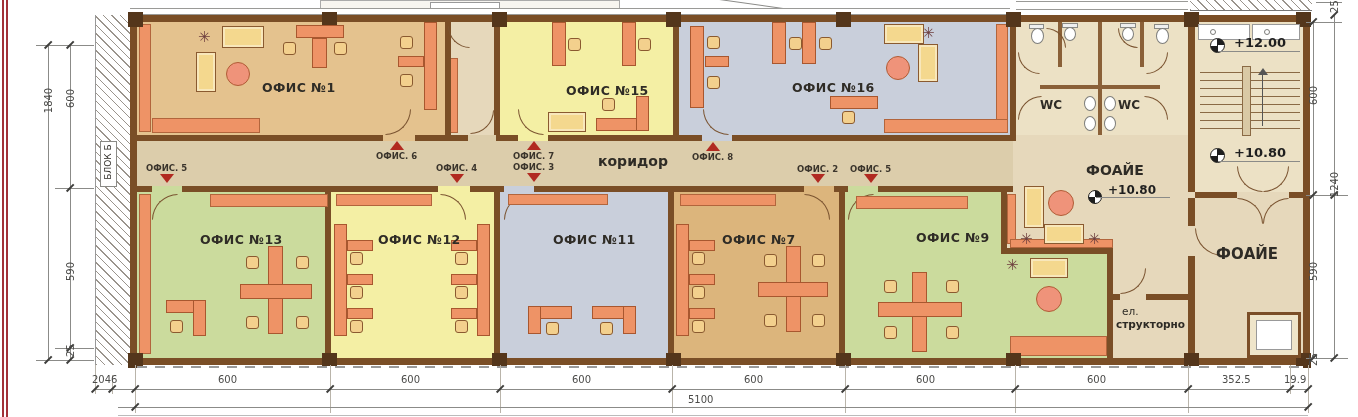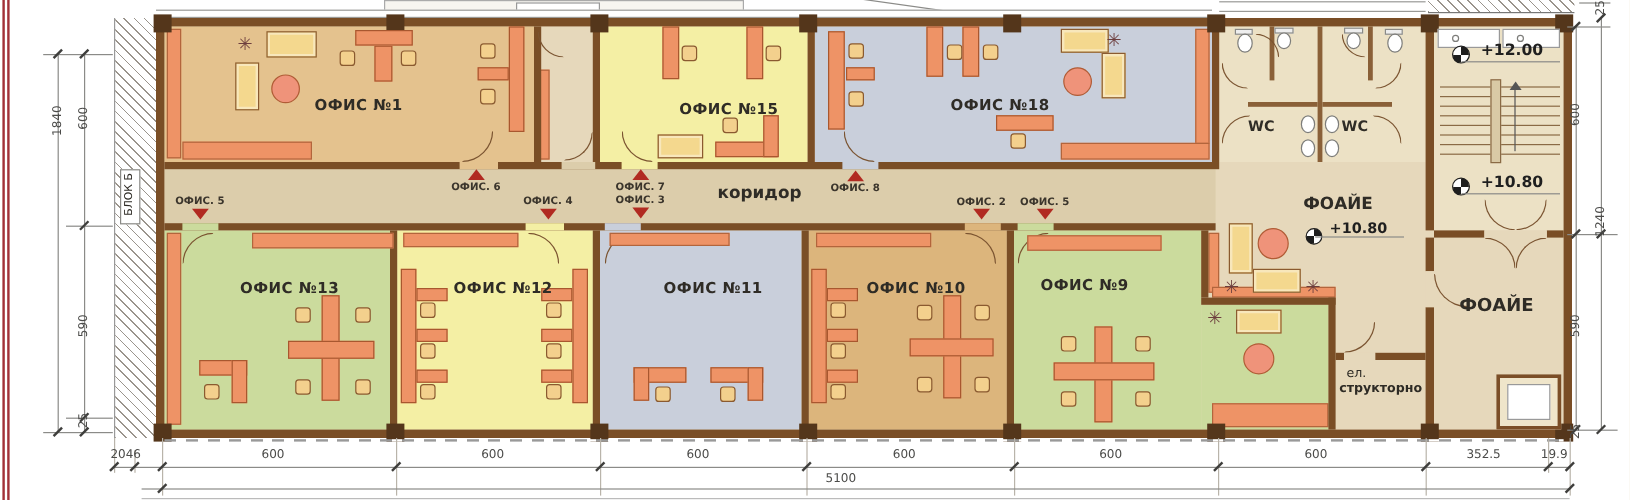--- a/index.html
+++ b/index.html
@@ -325,26 +325,26 @@
   <div class="a tri-d" style="left:527px;top:173px"></div>
   <div class="a tri-u" style="left:706px;top:142px"></div>
   <span class="a lbl door-lbl" style="left:692px;top:152px">ОФИС. 8</span>
   <span class="a lbl door-lbl" style="left:797px;top:164px">ОФИС. 2</span>
   <div class="a tri-d" style="left:811px;top:174px"></div>
   <span class="a lbl door-lbl" style="left:850px;top:164px">ОФИС. 5</span>
   <div class="a tri-d" style="left:864px;top:174px"></div>
 
   <span class="a lbl room-lbl" style="left:262px;top:80px">ОФИС №1</span>
   <span class="a lbl room-lbl" style="left:566px;top:83px">ОФИС №15</span>
-  <span class="a lbl room-lbl" style="left:792px;top:80px">ОФИС №18</span>
+  <span class="a lbl room-lbl" style="left:792px;top:80px">ОФИС №16</span>
   <span class="a lbl room-lbl" style="left:200px;top:232px">ОФИС №13</span>
   <span class="a lbl room-lbl" style="left:378px;top:232px">ОФИС №12</span>
   <span class="a lbl room-lbl" style="left:553px;top:232px">ОФИС №11</span>
-  <span class="a lbl room-lbl" style="left:722px;top:232px">ОФИС №10</span>
-  <span class="a lbl room-lbl" style="left:867px;top:230px">ОФИС №9</span>
+  <span class="a lbl room-lbl" style="left:722px;top:232px">ОФИС №7</span>
+  <span class="a lbl room-lbl" style="left:916px;top:230px">ОФИС №9</span>
   <span class="a lbl big-lbl" style="left:598px;top:153px">коридор</span>
   <span class="a lbl big-lbl" style="left:1086px;top:162px">ФОАЙЕ</span>
   <span class="a lbl big-lbl" style="left:1216px;top:245px;font-size:15px">ФОАЙЕ</span>
   <span class="a lbl wct" style="left:1040px;top:98px">WC</span>
   <span class="a lbl wct" style="left:1118px;top:98px">WC</span>
   <span class="a lbl" style="left:1122px;top:305px;font-weight:normal;font-size:10.5px">ел.</span>
   <span class="a lbl" style="left:1116px;top:318px;font-weight:bold;font-size:10.5px">структорно</span>
 
   <div class="a" style="left:100px;top:141px;width:17px;height:46px;background:#fff;border:1px solid #8a8a86"></div>
   <span class="a lbl vr" style="left:85px;top:157px;width:46px;font-size:9px;text-align:center">БЛОК Б</span>

